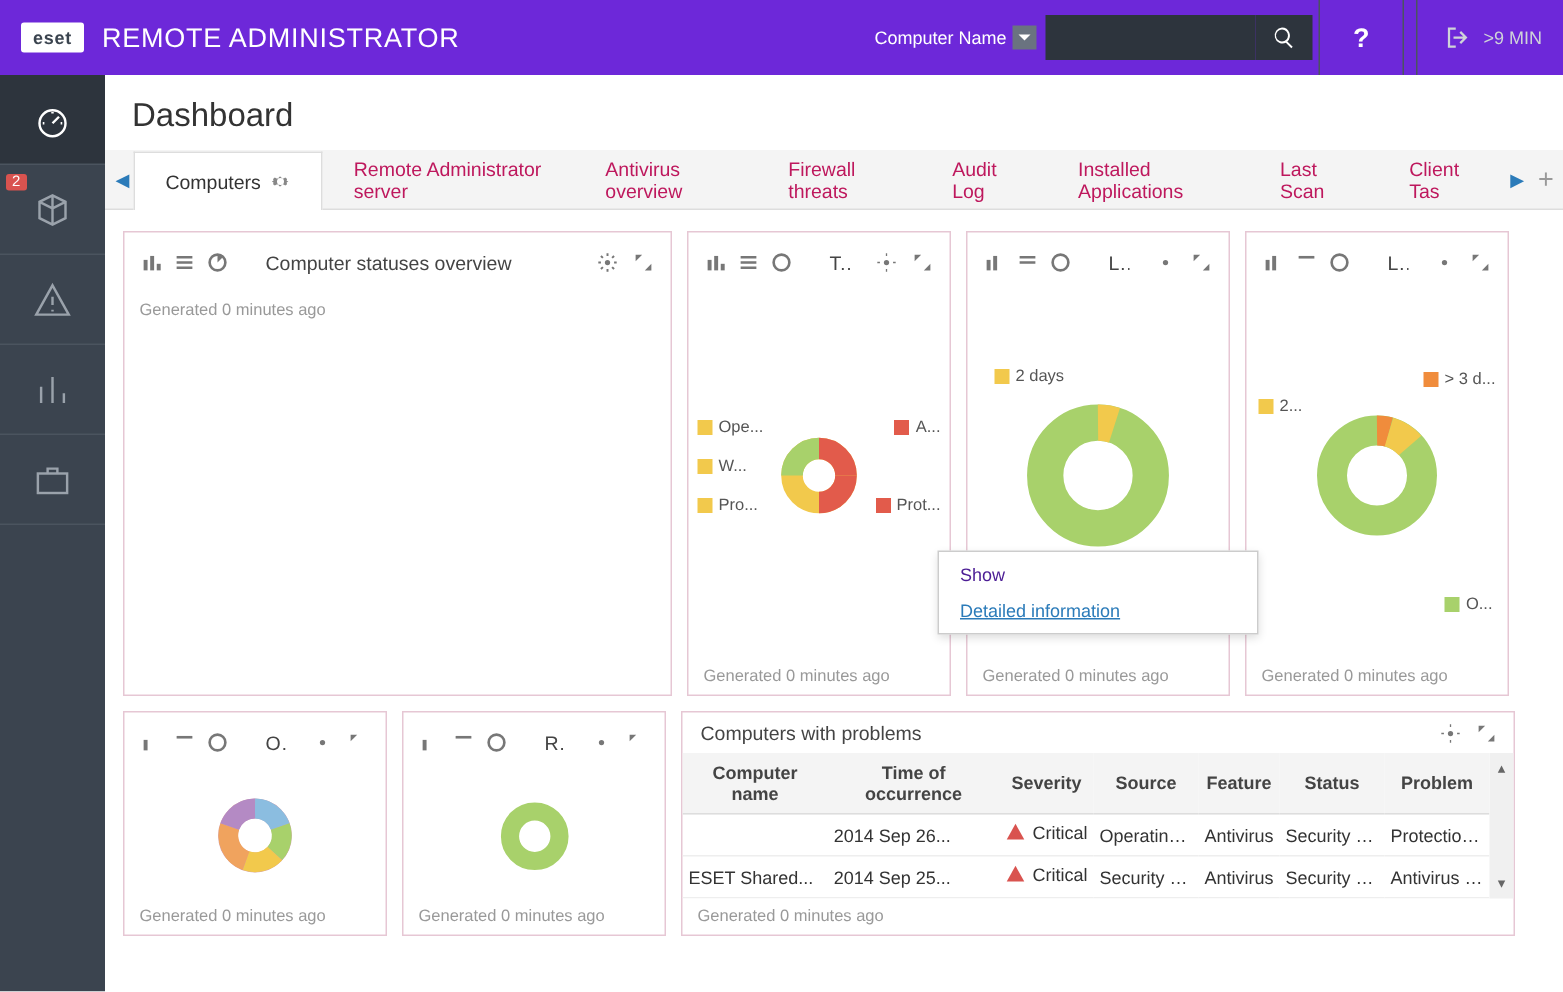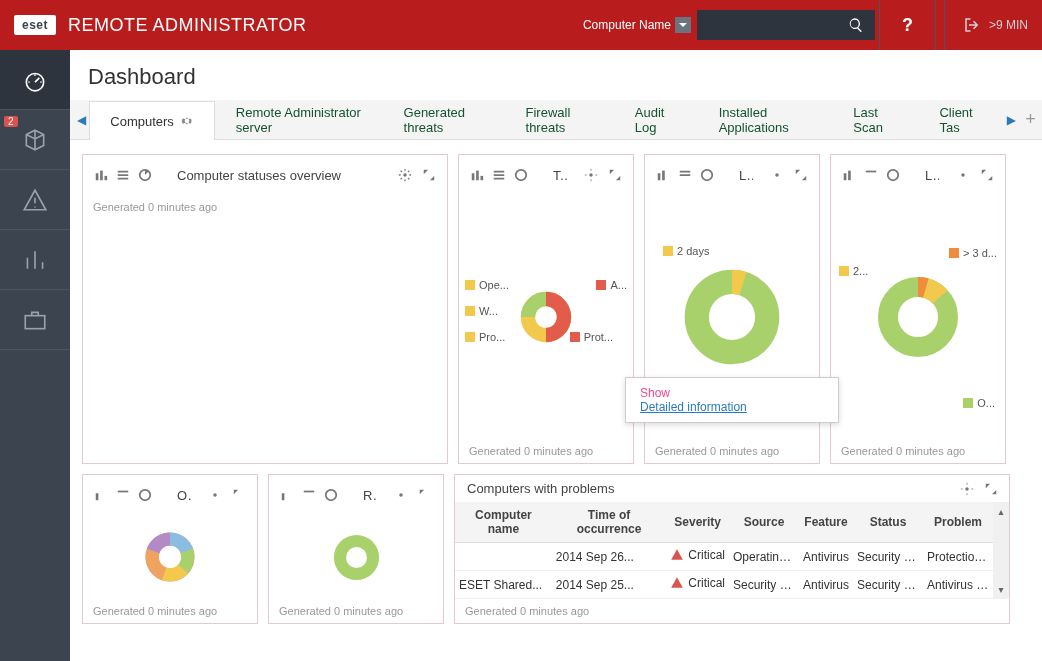--- a/index.html
+++ b/index.html
@@ -1,19 +1,19 @@
 <!DOCTYPE html>
 <html><head>
 <meta charset="utf-8">
 <style>
 * { box-sizing: border-box; margin: 0; padding: 0; }
 body { font-family: "Segoe UI", Arial, sans-serif; font-size: 13px; background: #fff; color: #333; width: 1042px; height: 661px; overflow: hidden; }
 
 
-.topbar { height: 50px; background: #b91c1c; display: flex; align-items: center; color: #fff; }
+.topbar { height: 50px; background: #6d28d9; display: flex; align-items: center; color: #fff; }
 .logo-badge { background: #fff; color: #3b444f; font-weight: bold; padding: 3px 8px; border-radius: 2px; margin: 0 12px 0 14px; font-size: 12px; letter-spacing: 0.5px; }
 .product-title { font-size: 18px; font-weight: 300; letter-spacing: 0.5px; }
 .top-spacer { flex: 1; }
 .search-label { font-size: 12px; margin-right: 4px; }
 .search-dd { width: 16px; height: 16px; background: #6a7380; display: inline-flex; align-items: center; justify-content: center; margin-right: 6px; }
 .search-dd svg { width: 10px; height: 10px; fill: #fff; }
 .search-box { width: 140px; height: 30px; background: #2d343d; border: none; color: #fff; padding: 0 8px; }
 .search-btn { width: 38px; height: 30px; background: #2d343d; border: none; display: flex; align-items: center; justify-content: center; cursor: pointer; }
 .search-btn svg { width: 16px; height: 16px; fill: #fff; }
 .top-sep { width: 1px; height: 50px; background: #4b545f; margin: 0 4px; }
@@ -29,21 +29,21 @@
 .side-btn.active svg { stroke: #fff; }
 .side-badge { position: absolute; top: 6px; left: 4px; background: #d9534f; color: #fff; font-size: 10px; padding: 0 4px; border-radius: 2px; }
 
 
 .main { flex: 1; background: #fff; display: flex; flex-direction: column; overflow: hidden; }
 .page-title { font-size: 22px; font-weight: 300; padding: 14px 18px 10px; color: #333; }
 
 
 .tabrow { display: flex; align-items: stretch; border-bottom: 1px solid #ddd; background: #f4f4f4; height: 40px; padding-left: 4px; }
 .tab-arrow { width: 20px; display: flex; align-items: center; justify-content: center; color: #2b7bb9; font-size: 12px; cursor: pointer; }
-.tab { padding: 0 20px; display: flex; align-items: center; gap: 6px; font-size: 13px; color: #14532d; border: 1px solid transparent; border-bottom: none; cursor: pointer; }
+.tab { padding: 0 20px; display: flex; align-items: center; gap: 6px; font-size: 13px; color: #be185d; border: 1px solid transparent; border-bottom: none; cursor: pointer; }
 .tab.active { background: #fff; border-color: #ddd; color: #333; position: relative; top: 1px; }
 .tab svg { width: 14px; height: 14px; fill: #888; }
 .tab-plus { width: 30px; display: flex; align-items: center; justify-content: center; color: #999; font-size: 18px; cursor: pointer; }
 
 
 .widgets { padding: 14px 12px; display: flex; flex-wrap: wrap; gap: 10px; align-content: flex-start; overflow: auto; }
 .widget { border: 1px solid #e6c7d4; background: #fff; display: flex; flex-direction: column; }
 .w-large { width: 366px; height: 310px; }
 .w-med { width: 176px; height: 310px; }
 .w-small { width: 176px; height: 150px; }
@@ -146,21 +146,21 @@
 
     <div class="tabrow">
       <div class="tab-arrow">◀</div>
       <div class="tab active">
         <span>Computers</span>
         <svg viewBox="0 0 24 24">
             <path d="M12 8a4 4 0 100 8 4 4 0 000-8zm9 4l-2 1 .5 2-2 1.5-2-1h-2l-1 2h-2l-1-2h-2l-2 1-2-1.5.5-2-2-1 2-1-.5-2 2-1.5 2 1h2l1-2h2l1 2h2l2-1 2 1.5-.5 2z"></path>
           </svg>
       </div>
       <div class="tab">Remote Administrator server</div>
-      <div class="tab">Generated threats</div>
+      <div class="tab">Antivirus overview</div>
       <div class="tab">Firewall threats</div>
       <div class="tab">Audit Log</div>
       <div class="tab">Installed Applications</div>
       <div class="tab">Last Scan</div>
       <div class="tab">Client Tas</div>
       <div class="tab-arrow">▶</div>
       <div class="tab-plus">+</div>
     </div>
 
     <div class="widgets">
@@ -254,21 +254,21 @@
                 <span>Ope...</span>
               </div>
             <div class="legend-item" style="top:84px;right:6px;">
                 <span class="legend-sw" style="background:#e25b4b"></span>
                 <span>A...</span>
               </div>
             <div class="legend-item" style="top:110px;left:6px;">
                 <span class="legend-sw" style="background:#f2c94c"></span>
                 <span>W...</span>
               </div>
-            <div class="legend-item" style="top:136px;right:20px;">
+            <div class="legend-item" style="top:136px;right:6px;">
                 <span class="legend-sw" style="background:#e25b4b"></span>
                 <span>Prot...</span>
               </div>
             <div class="legend-item" style="top:136px;left:6px;">
                 <span class="legend-sw" style="background:#f2c94c"></span>
                 <span>Pro...</span>
               </div>
           </div>
         </div>
         <div class="w-foot">Generated 0 minutes ago</div>
@@ -315,21 +315,21 @@
               <path d="M50 18 A32 32 0 0 1 60 19.5" fill="none" stroke="#f2c94c" stroke-width="22"></path>
             </svg>
             <div class="legend-item" style="top:50px;left:18px;">
                 <span class="legend-sw" style="background:#f2c94c"></span>
                 <span>2 days</span>
               </div>
           </div>
         </div>
         <div class="w-foot">Generated 0 minutes ago</div>
         <div class="popover" style="bottom:40px;left:-20px;right:-20px;">
-          <div style="color:#ec4899;">Show</div>
+          <div style="color:#4c1d95;margin-bottom:10px;">Show</div>
           <a>Detailed information</a>
         </div>
       </div>
 
       <div class="widget w-med">
         <div class="w-head">
           <div class="w-tools">
             <span>
                 <svg viewBox="0 0 16 16">
                   <rect x="2" y="6" width="3" height="8"></rect>

